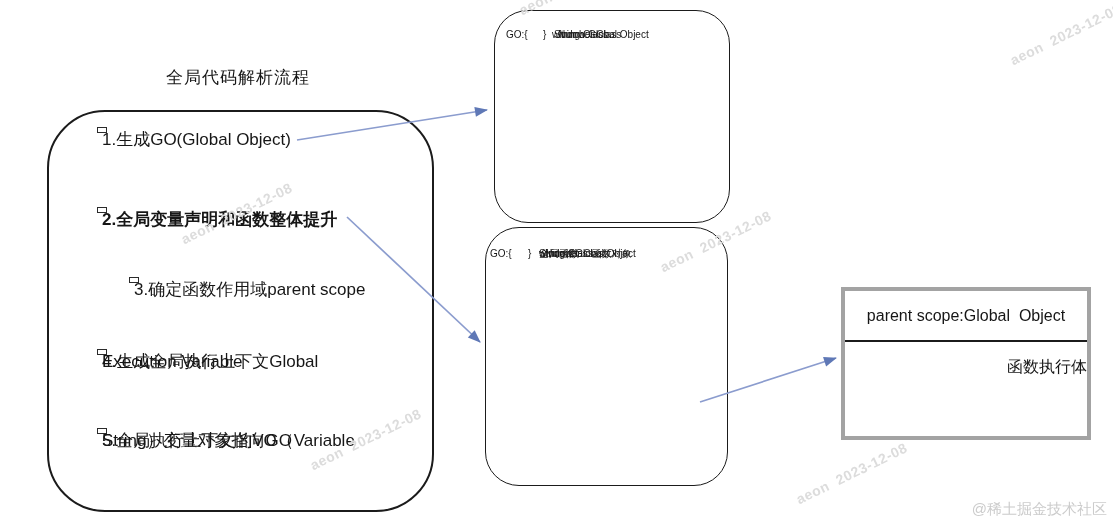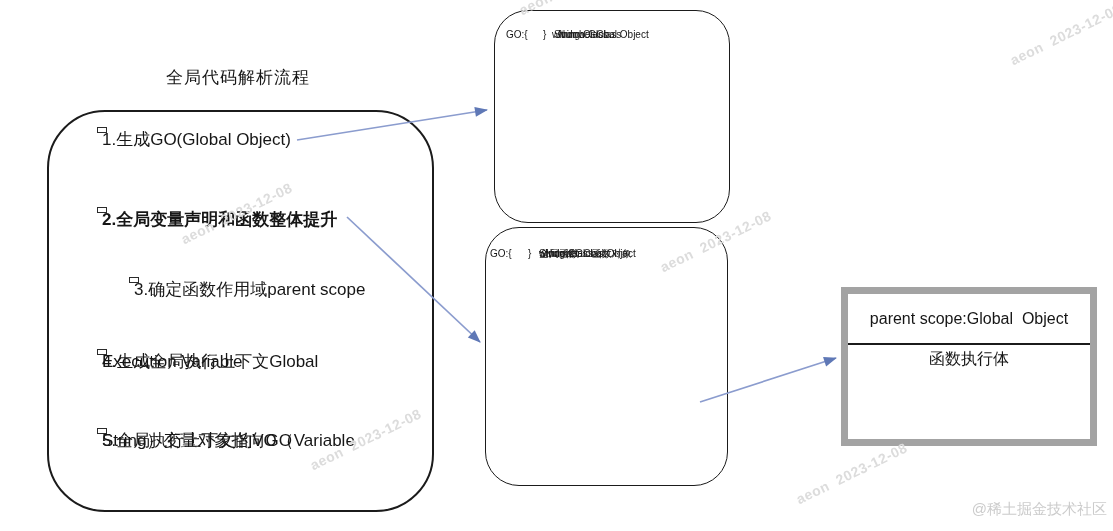--- a/index.html
+++ b/index.html
@@ -39,27 +39,27 @@
   .go2 { left:485px; top:227px; width:241px; height:241px; padding-top:16px; }
   .go2 div { line-height:20.5px; }
   .pl4  { padding-left:4px; }  .pl11 { padding-left:11px; }
   .pl42 { padding-left:42px; } .pl48 { padding-left:48px; }
   .pl53 { padding-left:53px; } .pl57 { padding-left:57px; }
   .pl59 { padding-left:59px; } .pl63 { padding-left:63px; }
   .pl114{ padding-left:114px;} .pl118{ padding-left:118px;}
 
   .rbox {
     left:841px; top:287px; width:242px; height:145px;
-    border:7px solid #a3a3a3; background:#ffffff; font-size:16px;
+    border:4px solid #a3a3a3; background:#ffffff; font-size:16px;
   }
   .rbox-header {
     position:static !important; height:49px; border-bottom:2px solid #1b1b1b;
     display:flex; align-items:center; justify-content:center; white-space:pre;
   }
-  .rbox-body { position:static !important; padding-top:4px; text-align:center; white-space:pre; }
+  .rbox-body { position:static !important; padding-top:15px; text-align:right; white-space:pre; }
 
   svg.arrows { position:absolute; left:0; top:0; pointer-events:none; }
   .arrow-line { stroke:var(--arrow-line,#8b9cce); stroke-width:1.7; }
   .arrow-head { fill:var(--arrow-head,#5f78b6); }
 
   .wm {
     font-size:14px; font-weight:600; letter-spacing:0.6px;
     color:var(--watermark,#dcdcdc); white-space:pre;
     transform:rotate(-26deg); transform-origin:0 50%;
   }

